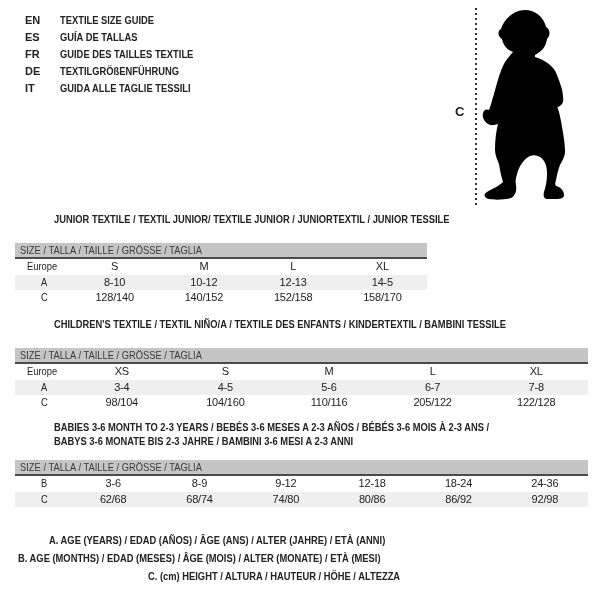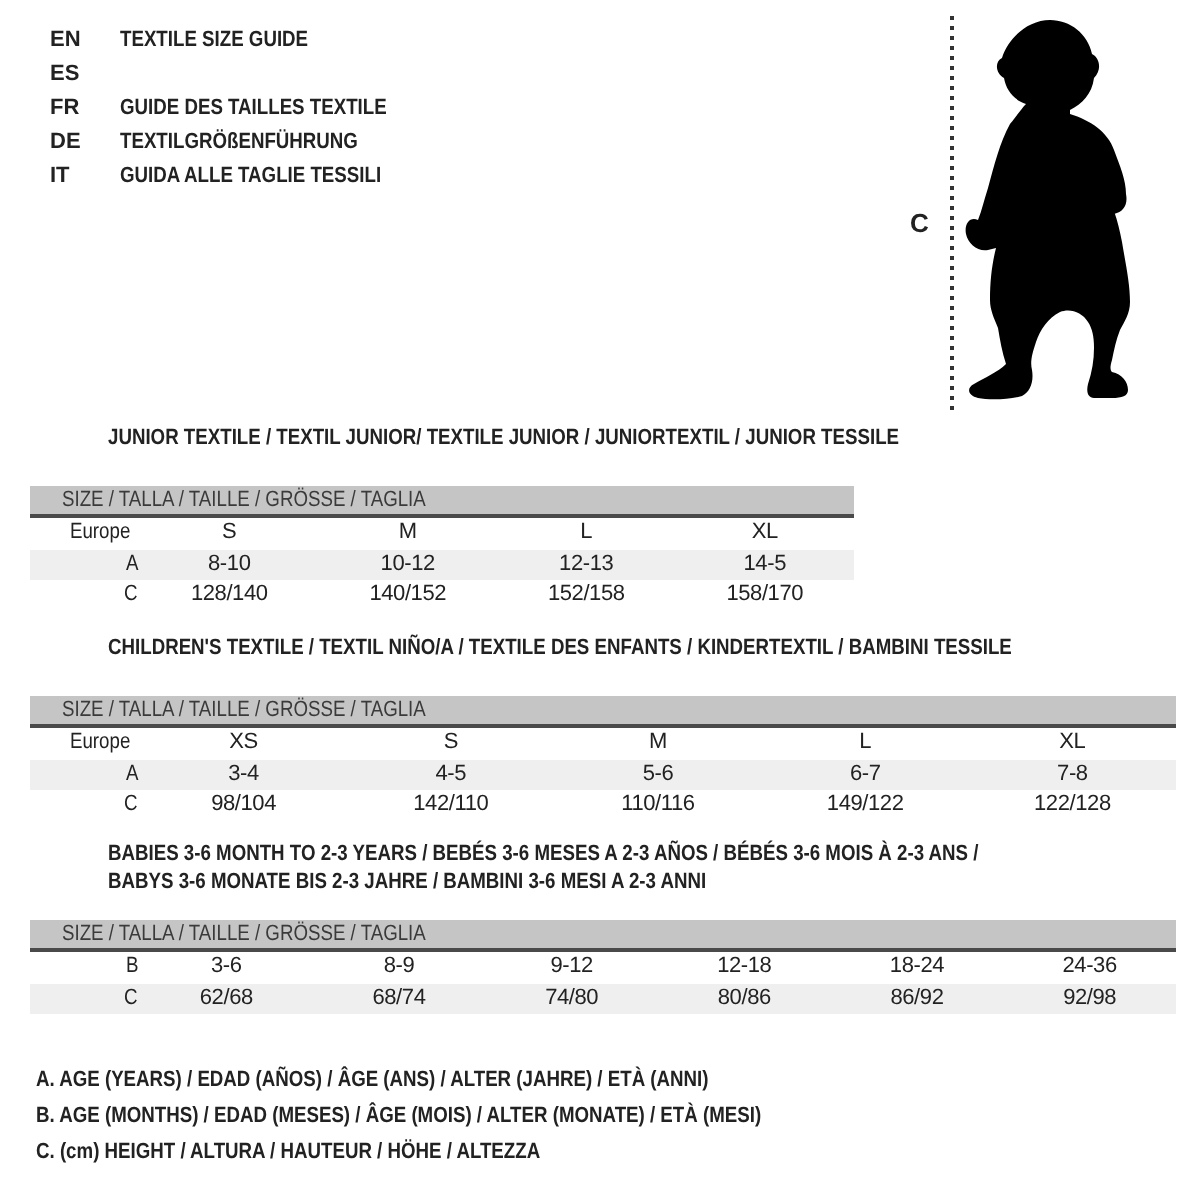--- a/index.html
+++ b/index.html
@@ -22,47 +22,48 @@
     background-image:repeating-linear-gradient(to bottom,#333 0 2px,transparent 2px 5px);}
   .fig-label{position:absolute;left:455px;top:104px;font-size:13px;font-weight:bold;}
   .baby-svg{position:absolute;left:478px;top:8px;}
 
   
   .table-section{position:absolute;left:15px;}
   .tbl-title{position:absolute;left:3px;font-size:11px;font-weight:bold;line-height:14px;white-space:nowrap;margin-left:36px;}
   .tbl{position:absolute;left:0;right:0;}
   .t-head{height:14px;line-height:14px;background:var(--bar-bg,#c5c5c5);
           border-bottom:2px solid var(--bar-border,#4a4a4a);
-          padding-left:16px;font-size:11px;color:var(--bar-txt,#3a3a3a);}
+          padding-left:5px;font-size:11px;color:var(--bar-txt,#3a3a3a);}
   .t-row{display:grid;height:15.5px;line-height:15.5px;font-size:11px;}
   .t-row.shaded{background:var(--row-bg,#efefef);}
-  .cell-label{padding-left:5px;text-align:right;}
+  .cell-label{padding-left:5px;text-align:center;}
   .cell-val{text-align:center;letter-spacing:-0.2px;}
 
   #table-0{top:243px;width:412px;}
   #title-0{top:-31px;}
   #table-1{top:348px;width:573px;}
   #title-1{top:-31px;}
   #table-2{top:460px;width:573px;}
   #title-2{top:-40px;}
 
   
-  .notes{position:absolute;left:18px;top:531px;}
+  .notes{position:absolute;left:18px;top:531px;text-align:right;}
   .note-line{height:18px;line-height:18px;font-size:11px;font-weight:bold;white-space:nowrap;}
 </style>
 </head>
 <body style="--txt: #222222; --bar-bg: #c5c5c5; --bar-txt: #3a3a3a; --bar-border: #4a4a4a; --row-bg: #efefef;">
 
 <div class="lang-list" id="lang-list">
     <div class="lang-row">
       <span>EN</span>
       <span><span class="cond">TEXTILE SIZE GUIDE</span></span>
     </div>
     <div class="lang-row">
       <span>ES</span>
+      <span><span class="cond">GUÍA DE TALLAS</span></span>
     </div>
     <div class="lang-row">
       <span>FR</span>
       <span><span class="cond">GUIDE DES TAILLES TEXTILE</span></span>
     </div>
     <div class="lang-row">
       <span>DE</span>
       <span><span class="cond">TEXTILGRÖßENFÜHRUNG</span></span>
     </div>
     <div class="lang-row">
@@ -165,23 +166,23 @@
         <span class="cell-label"><span class="cond">A</span></span>
         <span class="cell-val">3-4</span>
         <span class="cell-val">4-5</span>
         <span class="cell-val">5-6</span>
         <span class="cell-val">6-7</span>
         <span class="cell-val">7-8</span>
       </div>
       <div class="t-row" style="grid-template-columns: 55px repeat(5, 1fr);">
         <span class="cell-label"><span class="cond">C</span></span>
         <span class="cell-val">98/104</span>
-        <span class="cell-val">142/110</span>
+        <span class="cell-val">104/160</span>
         <span class="cell-val">110/116</span>
-        <span class="cell-val">149/122</span>
+        <span class="cell-val">205/122</span>
         <span class="cell-val">122/128</span>
       </div>
     </div>
 </div>
 <div class="table-section" id="table-2">
   <div class="tbl-title" id="title-2">
       <div><span class="cond">BABIES 3-6 MONTH TO 2-3 YEARS / BEBÉS 3-6 MESES A 2-3 AÑOS / BÉBÉS 3-6 MOIS À 2-3 ANS /</span></div>
       <div><span class="cond">BABYS 3-6 MONATE BIS 2-3 JAHRE / BAMBINI 3-6 MESI A 2-3 ANNI</span></div>
     </div>
   <div class="tbl">

